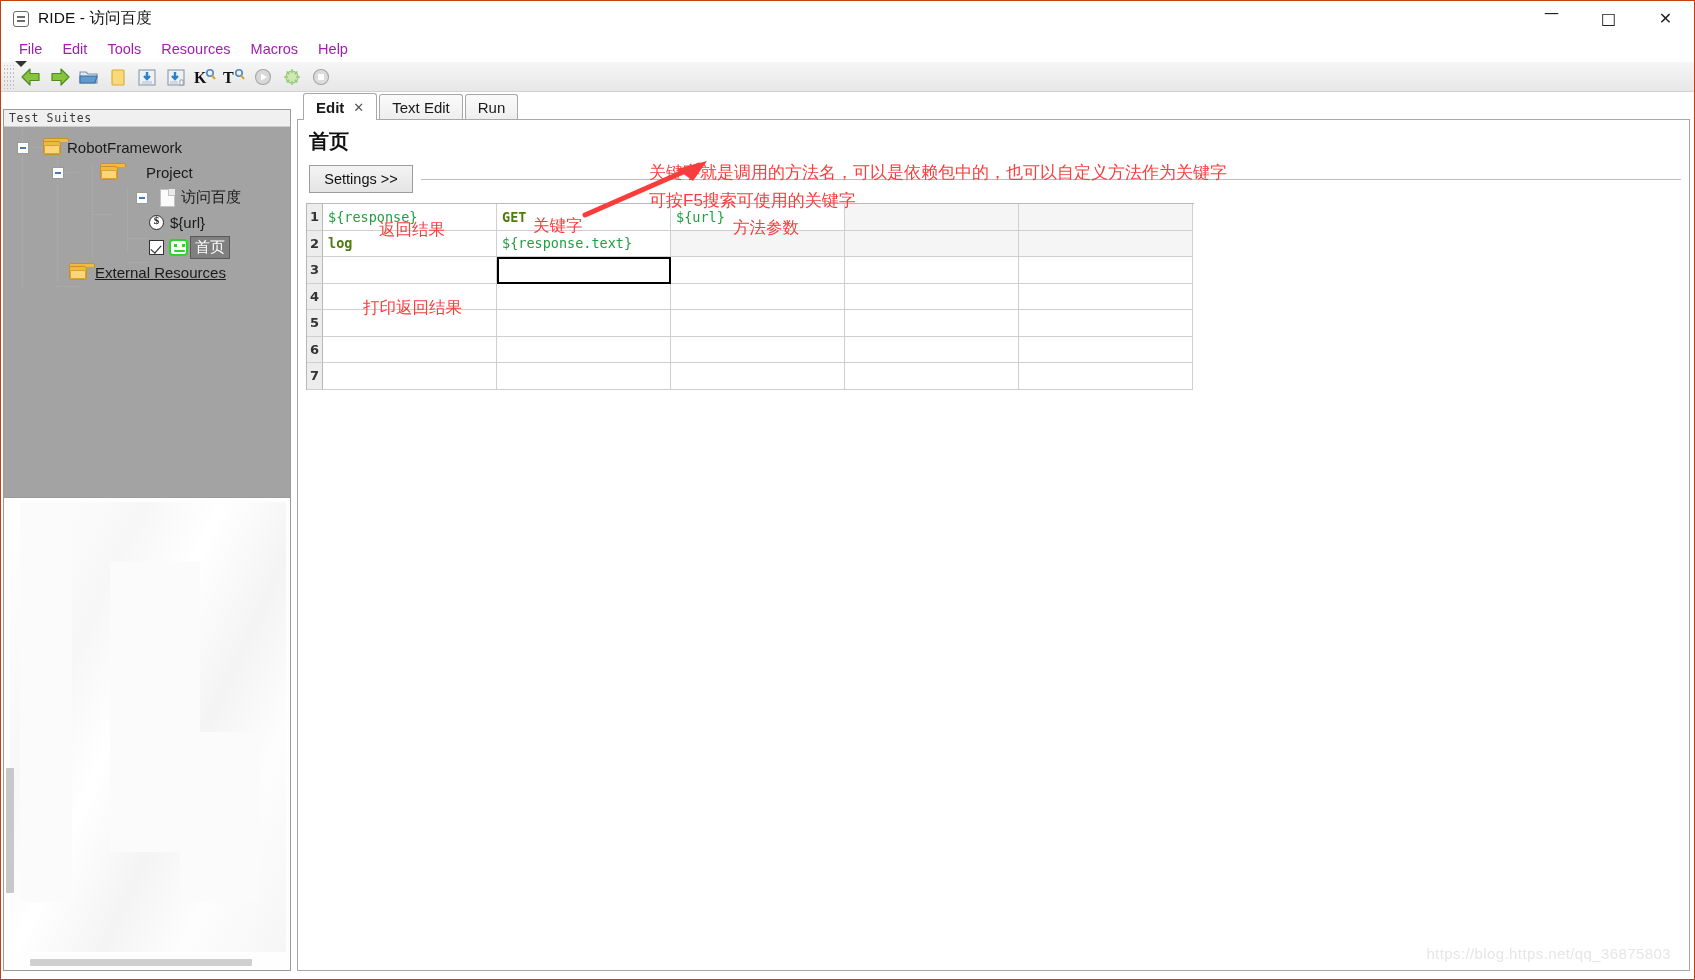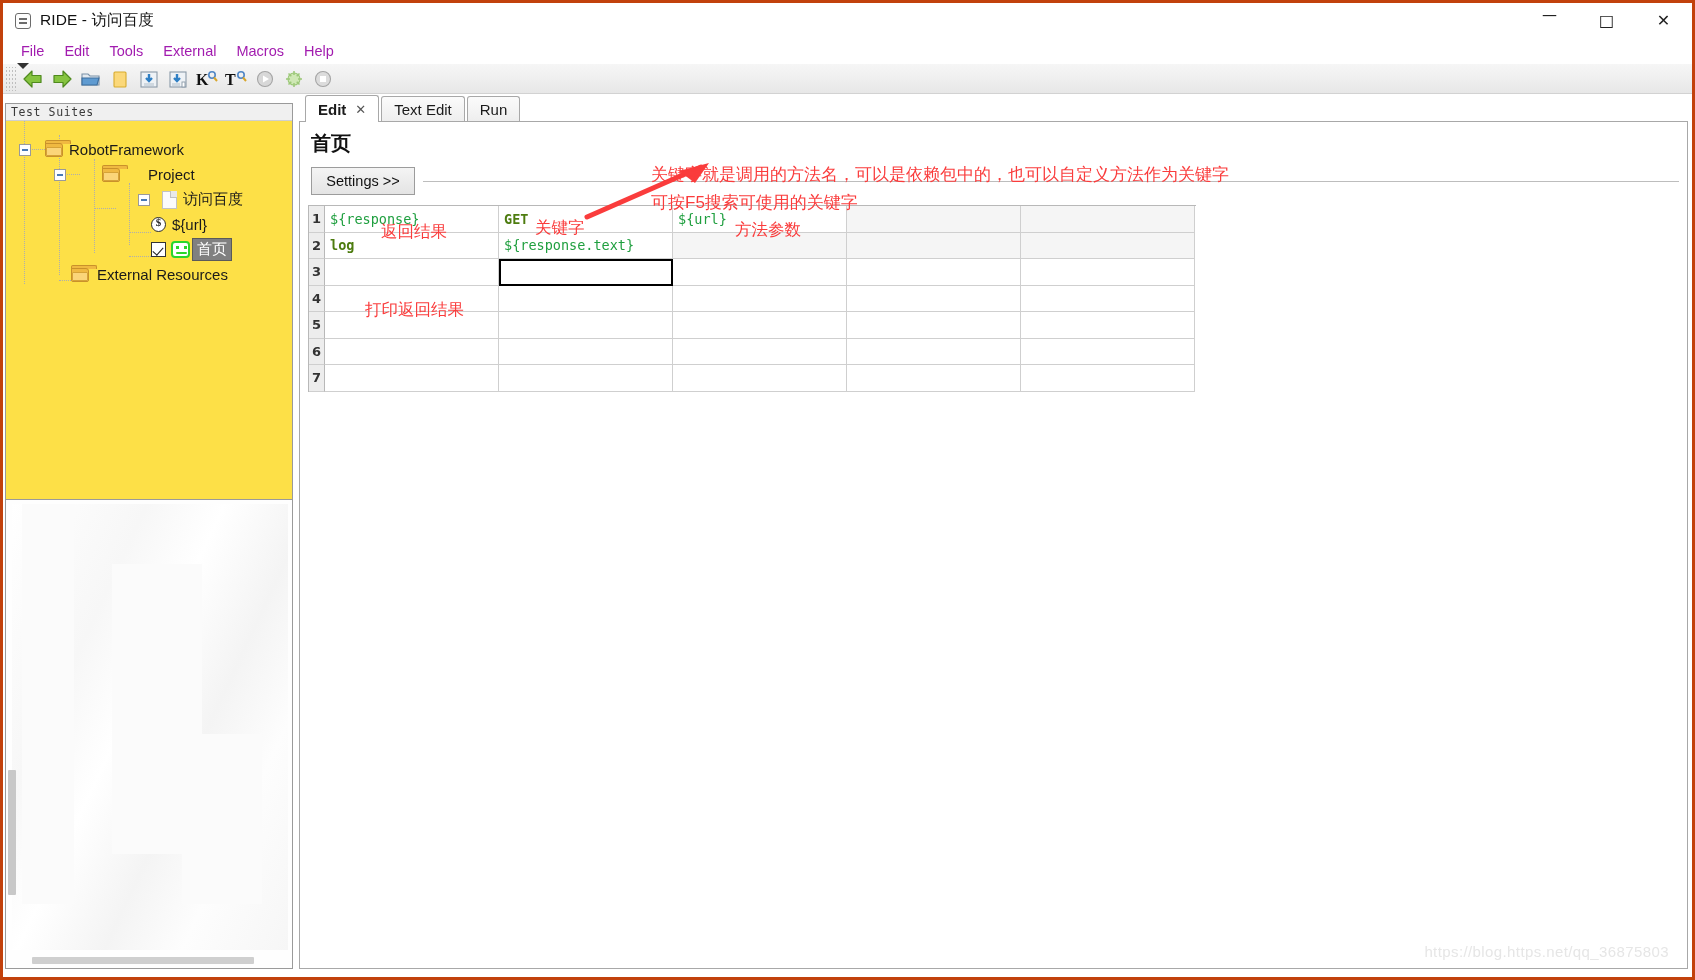--- a/index.html
+++ b/index.html
@@ -8,21 +8,21 @@
     width: 1695px; height: 980px;
     overflow: hidden;
     background: #ffffff;
     font-family: "Liberation Sans", sans-serif;
   }
 
   #app {
     position: relative;
     width: 1695px; height: 980px;
     background: #ffffff;
-    border: 3px solid #c2410c;
+    border: 1px solid #c2410c;
     overflow: hidden;
   }
 
   
   .titlebar {
     position: absolute; left: 0; top: 0;
     width: 100%; height: 35px;
     background: #ffffff;
     display: flex; align-items: center;
   }
@@ -99,23 +99,23 @@
     display: flex; align-items: center; justify-content: center;
     position: relative;
   }
 
   
   .leftpane {
     position: absolute; left: 0; top: 92px;
     width: 292px; bottom: 8px;
   }
   .tree-panel {
-    position: absolute; left: 2px; top: 8px;
+    position: absolute; left: 2px; top: 16px;
     width: 288px; height: 398px;
-    background: #fde047;
+    background: #a3a3a3;
     border: 1px solid #9a9a9a;
   }
   .tree-header {
     height: 17px;
     background: #f0f0f0;
     border-bottom: 1px solid #cfcfcf;
     font-family: "DejaVu Sans Mono", monospace;
     font-size: 11.5px;
     color: #3a3a3a;
     padding-left: 5px;
@@ -432,21 +432,21 @@
       <div class="wc wc-close">
         <span class="glyph">✕</span>
       </div>
     </div>
   </div>
 
   <div class="menubar">
     <div class="menu-item">File</div>
     <div class="menu-item">Edit</div>
     <div class="menu-item">Tools</div>
-    <div class="menu-item">External</div>
+    <div class="menu-item">Resources</div>
     <div class="menu-item">Macros</div>
     <div class="menu-item">Help</div>
   </div>
 
   <div class="toolbar">
     <div class="tb-grip"></div>
     <div class="tb-caret"></div>
 
     <div class="tb-btn">
       <svg width="22" height="20" viewBox="0 0 22 20">
@@ -526,21 +526,21 @@
 
         <div class="vline" style="left:18px; top:0px; height:163px;"></div>
         <div class="vline" style="left:53px; top:14px; height:140px;"></div>
         <div class="vline" style="left:88px; top:38px; height:94px;"></div>
         <div class="vline" style="left:123px; top:62px; height:62px;"></div>
         <div class="dotline" style="left:88px; top:87px; width:22px;"></div>
         <div class="dotline" style="left:123px; top:111px; width:22px;"></div>
         <div class="dotline" style="left:123px; top:135px; width:22px;"></div>
         <div class="dotline" style="left:53px; top:159px; width:22px;"></div>
 
-        <div class="tnode" style="padding-left:13px;margin-top:8px;">
+        <div class="tnode" style="padding-left:13px;">
           <div class="expander"></div>
           <div class="dotline" style="left:26px; top:12px; width:13px;"></div>
           <div class="folder-icon" style="margin-left:11px;">
             <div class="tab"></div>
               <div class="back"></div>
               <div class="front"></div>
           </div>
           <span>RobotFramework</span>
         </div>
 
@@ -565,21 +565,21 @@
           <div class="var-icon"></div>
           <span>${url}</span>
         </div>
 
         <div class="tnode" style="padding-left:145px;">
           <div class="chk"></div>
           <div class="tc-icon"></div>
           <span class="sel-label">首页</span>
         </div>
 
-        <div class="tnode" style="padding-left:48px;">
+        <div class="tnode" style="padding-left:48px;text-decoration:underline;">
           <div class="folder-icon" style="margin-left:17px; margin-right:8px;">
             <div class="tab"></div>
               <div class="back"></div>
               <div class="front"></div>
           </div>
           <span>External Resources</span>
         </div>
 
       </div>
     </div>

